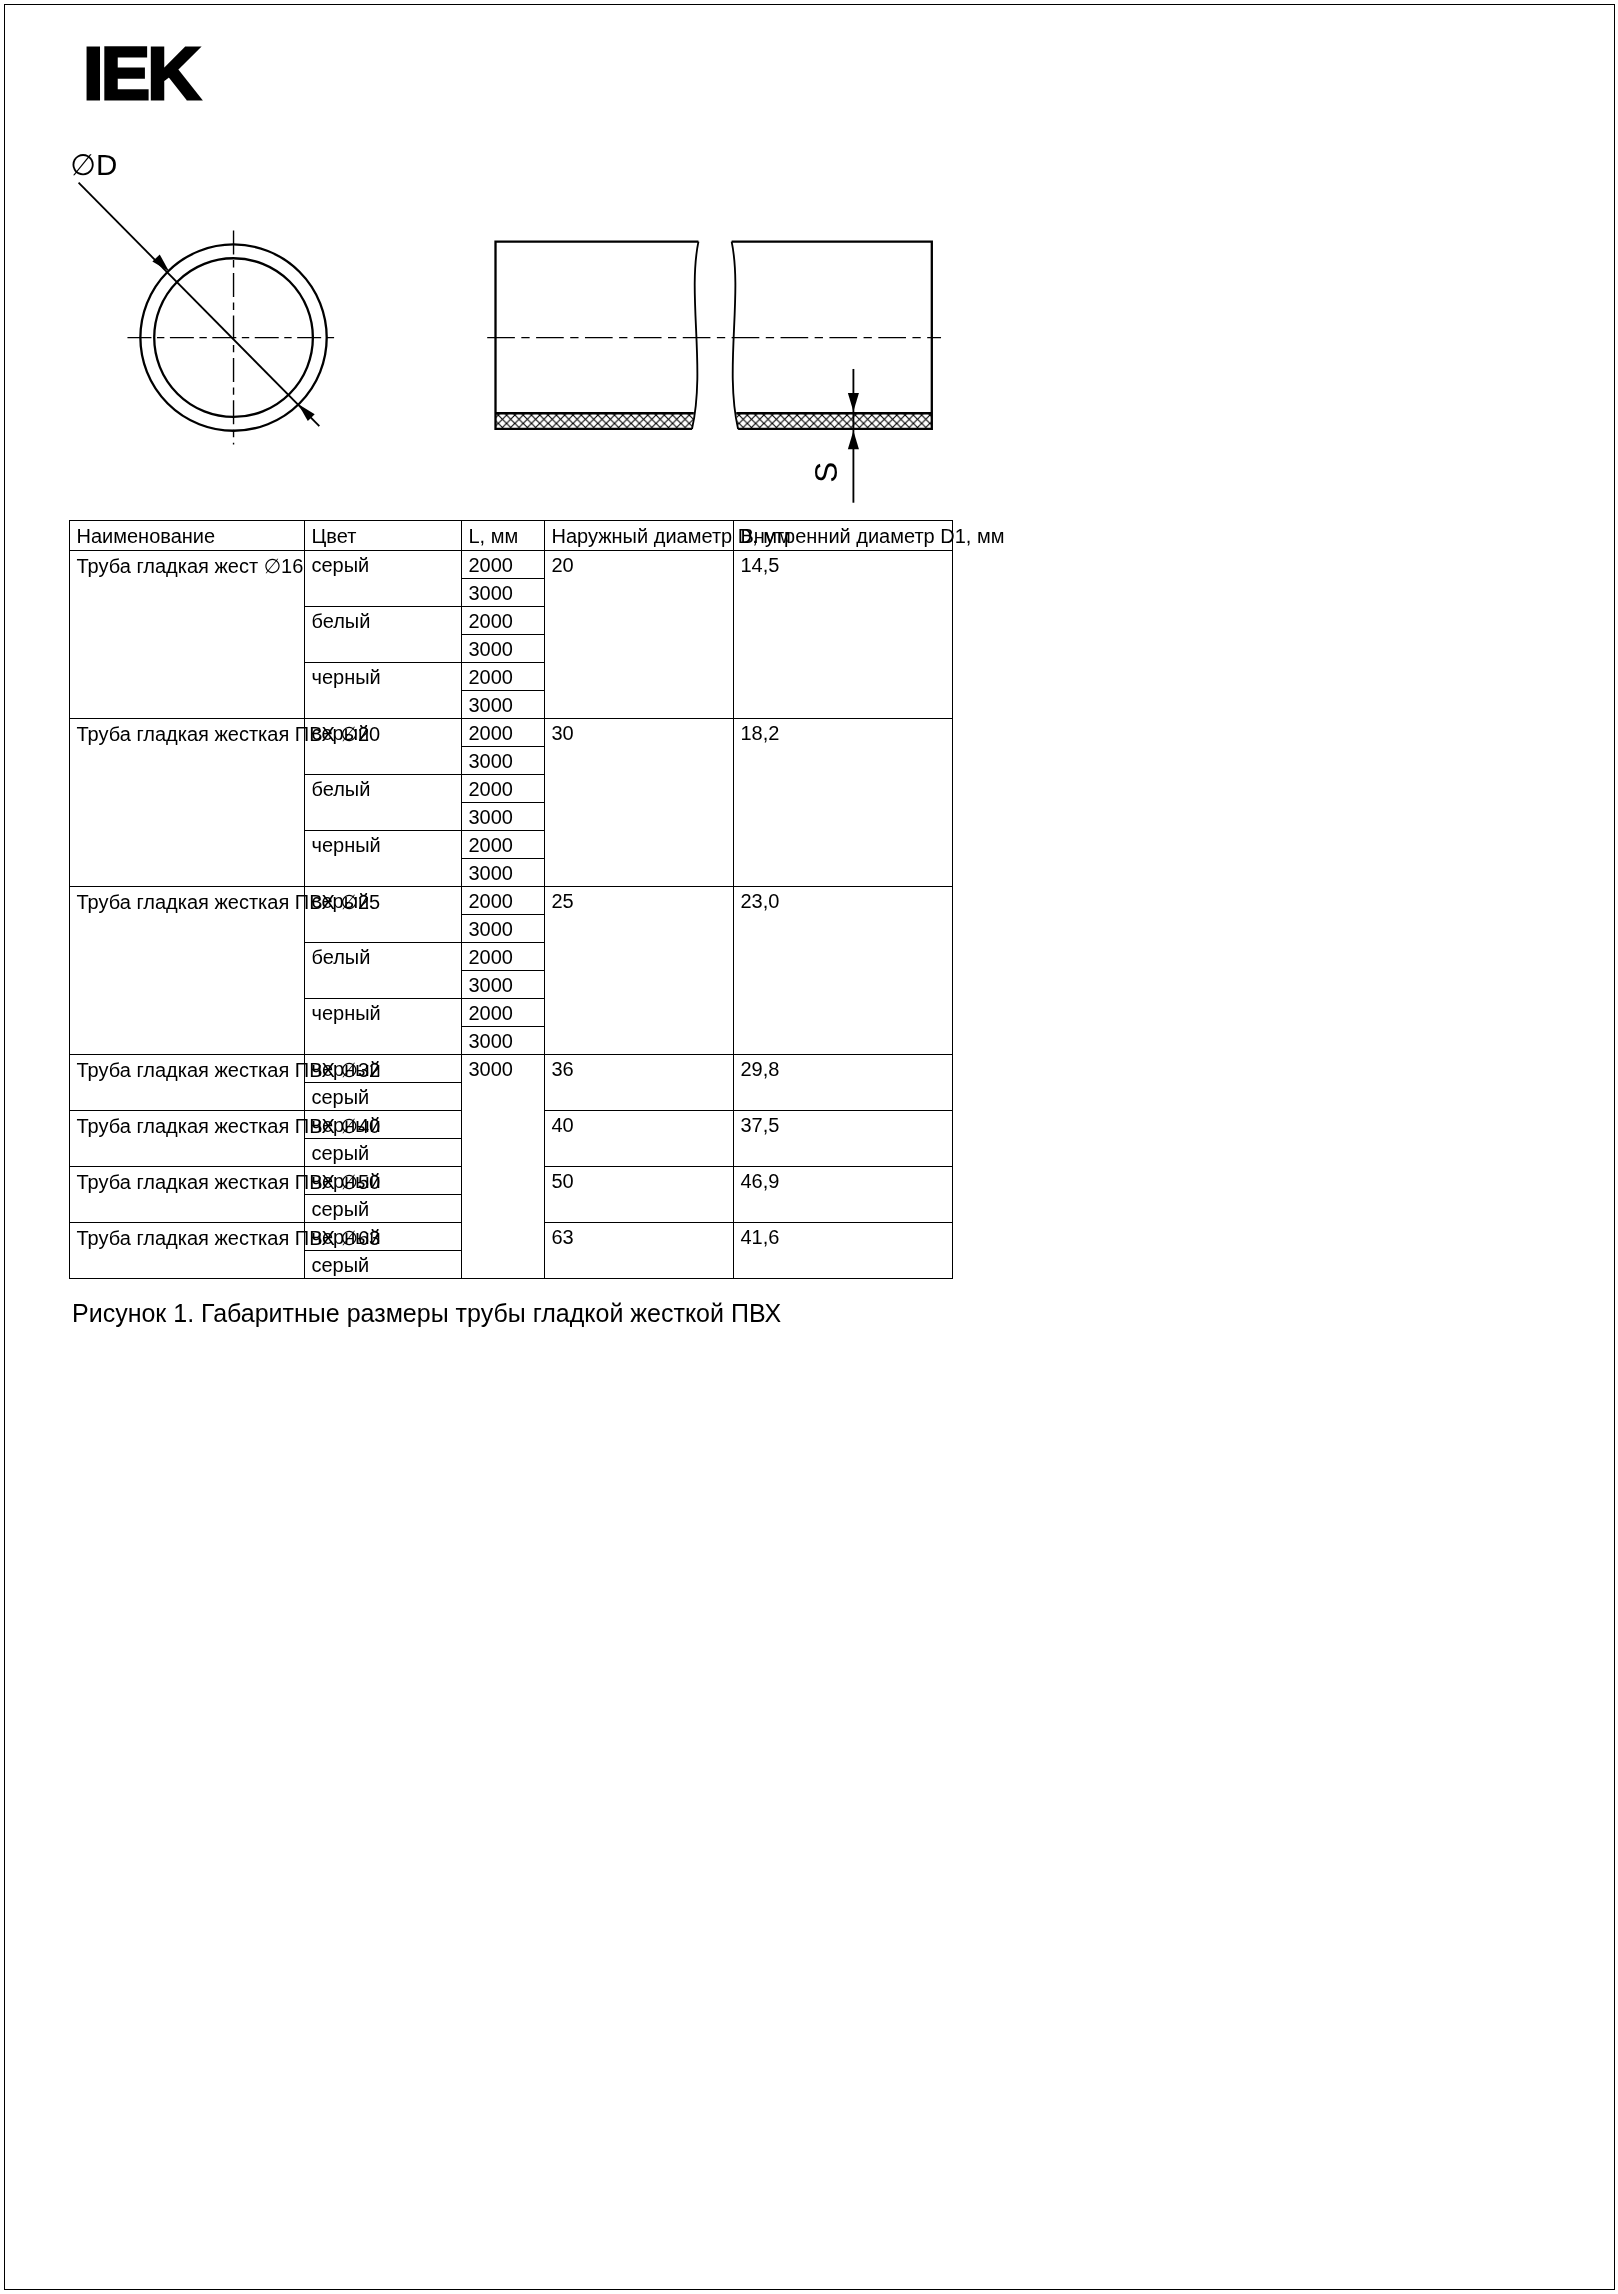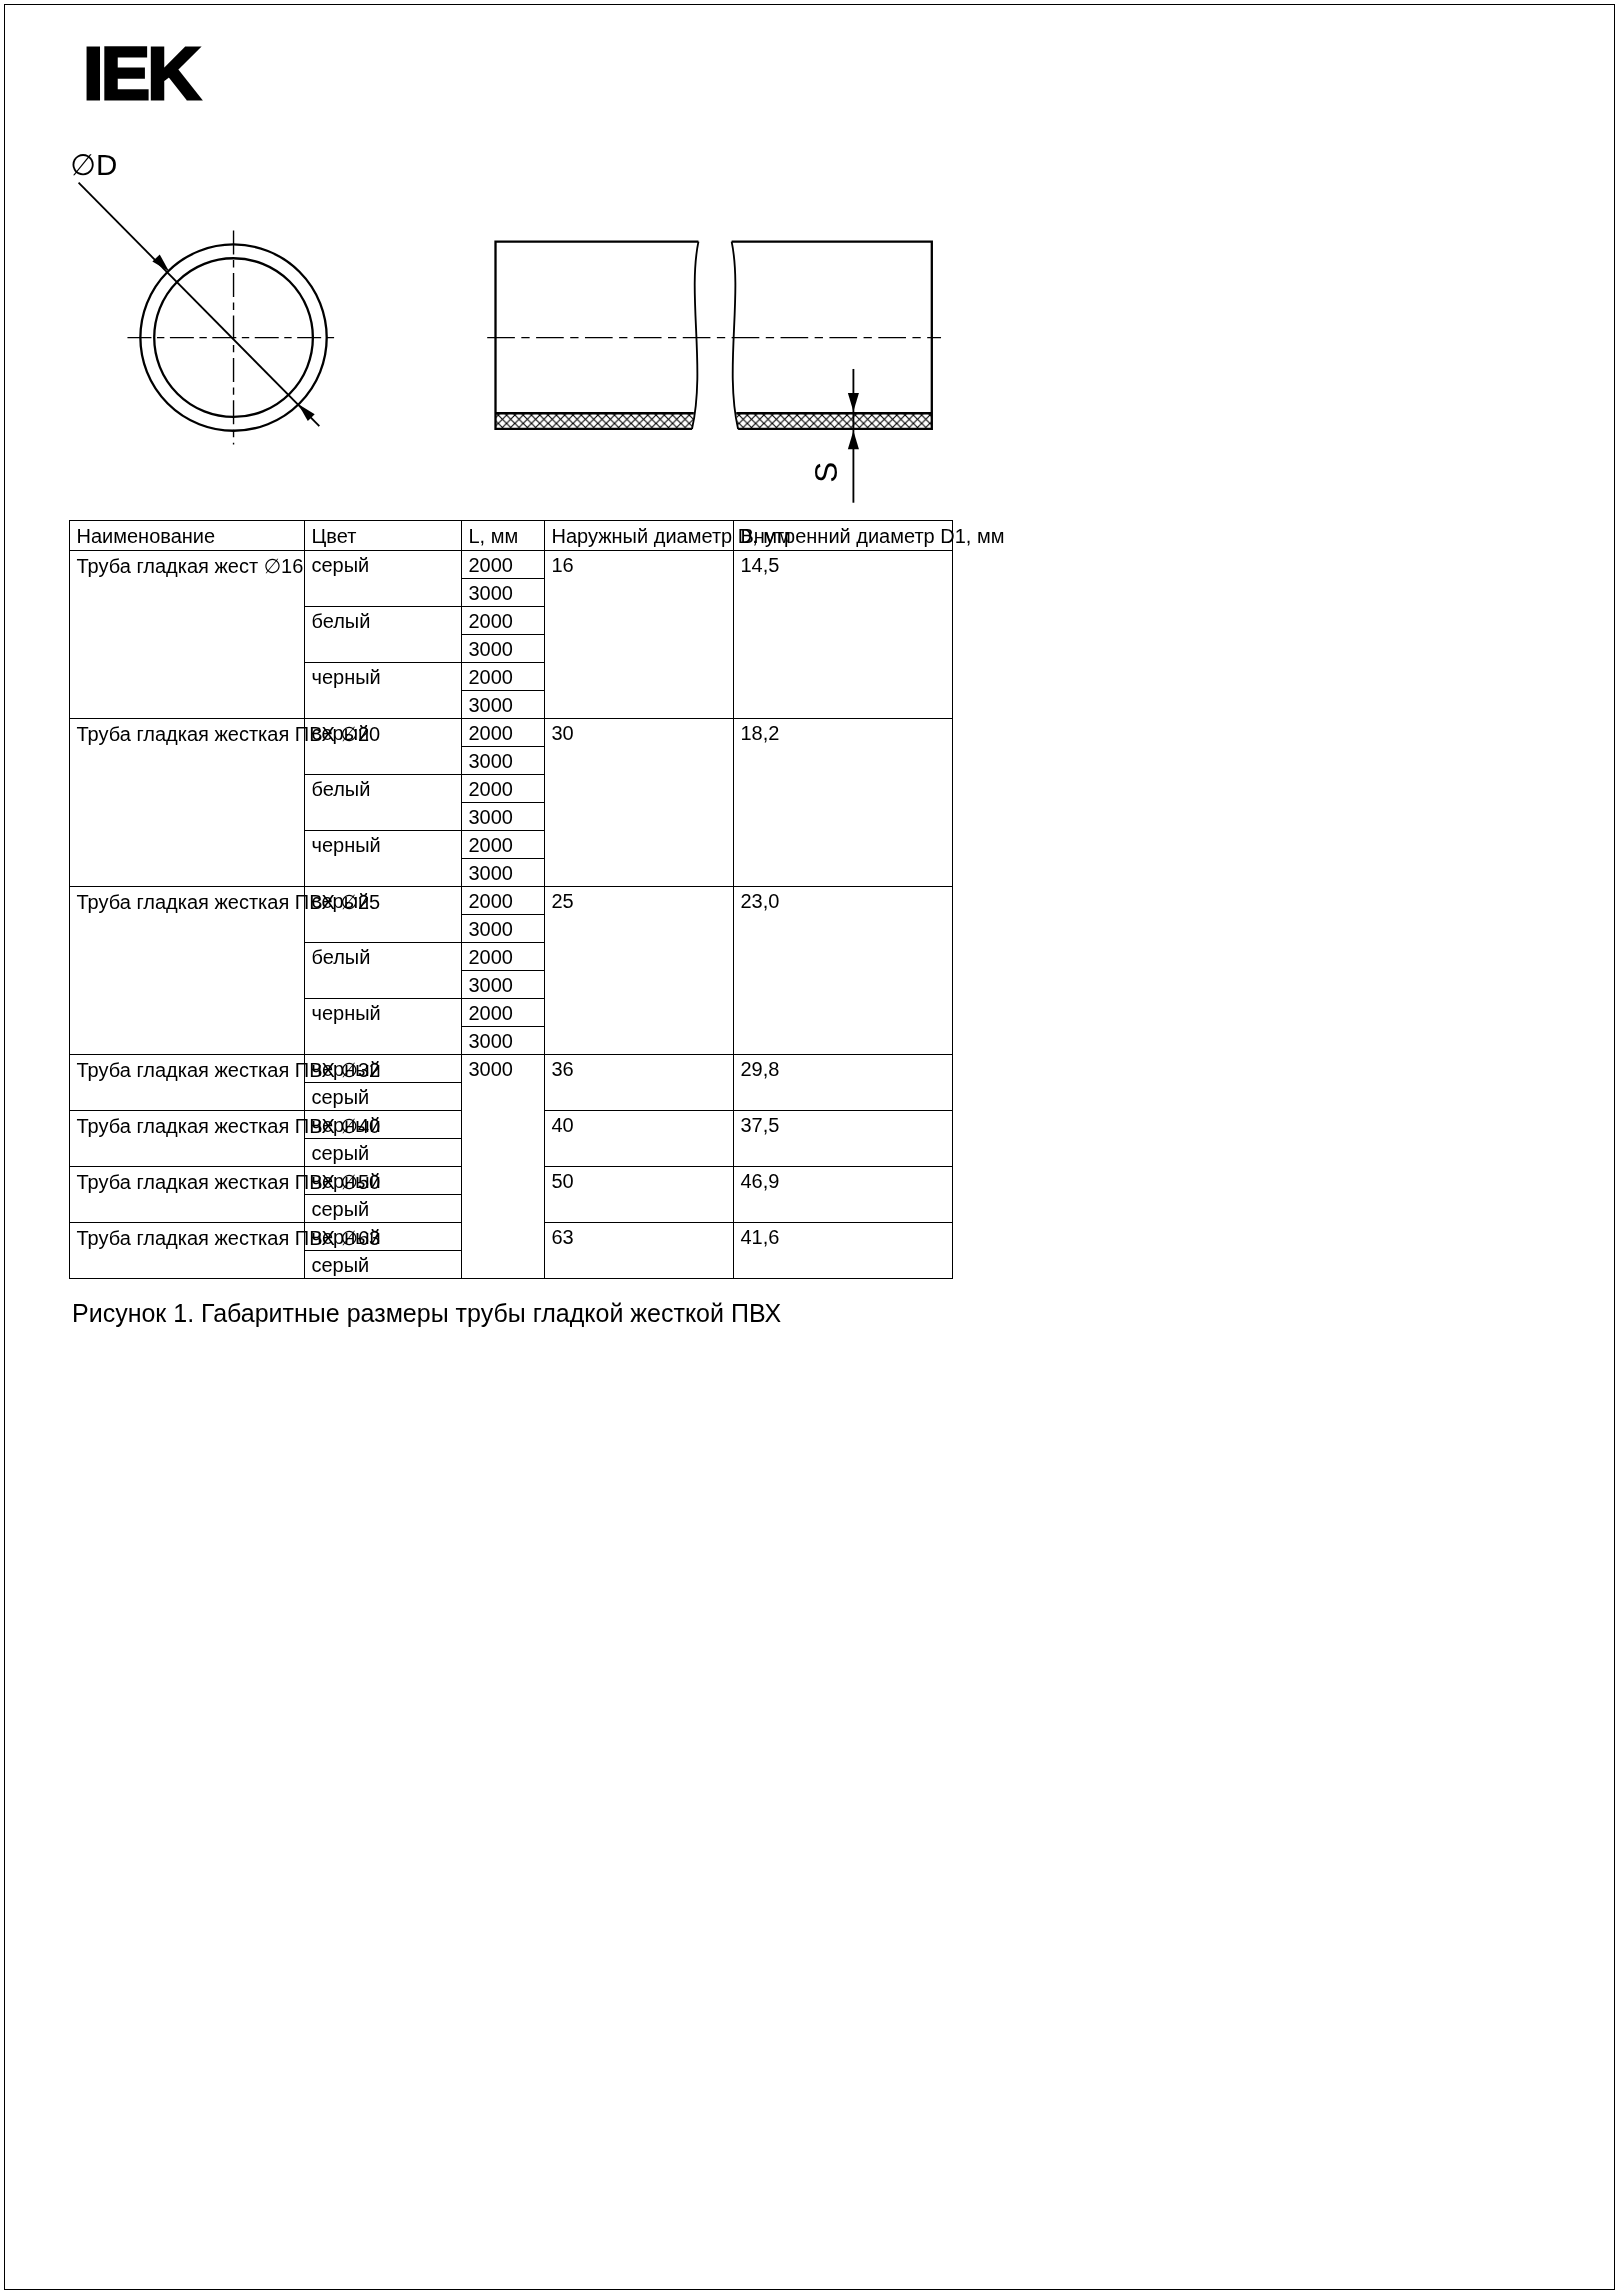--- a/index.html
+++ b/index.html
@@ -108,21 +108,21 @@
       <th>Наружный диаметр D, мм</th>
       <th>Внутренний диаметр D1, мм</th>
     </tr>
   </thead>
   <tbody>
 
     <tr>
       <td rowspan="6">Труба гладкая жест ∅16</td>
       <td rowspan="2">серый</td>
       <td>2000</td>
-      <td rowspan="6">16</td>
+      <td rowspan="6">20</td>
       <td rowspan="6">14,5</td>
     </tr>
     <tr>
       <td>3000</td>
     </tr>
     <tr>
       <td rowspan="2">белый</td>
       <td>2000</td>
     </tr>
     <tr>

